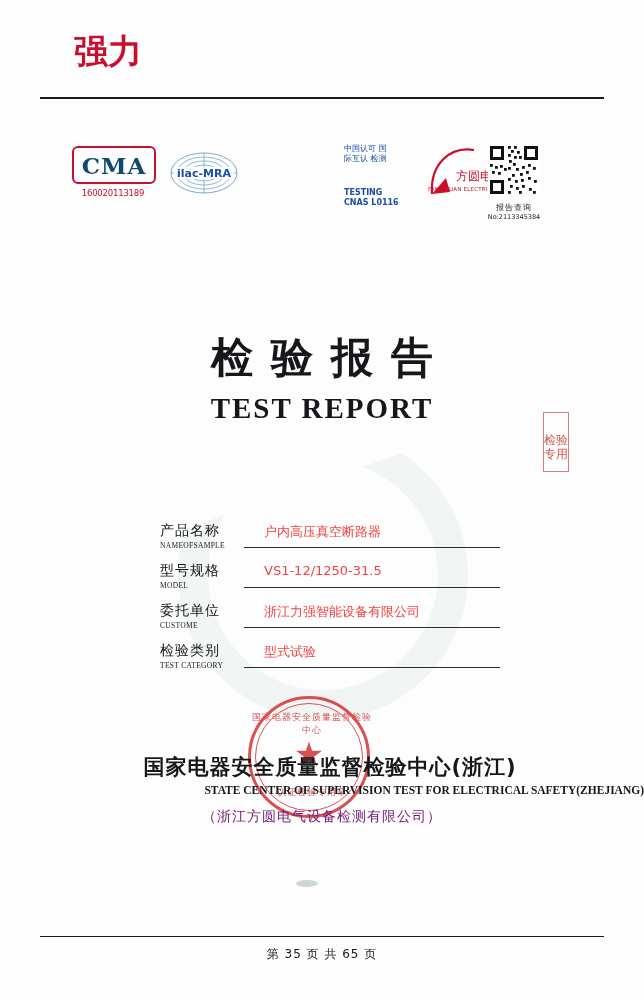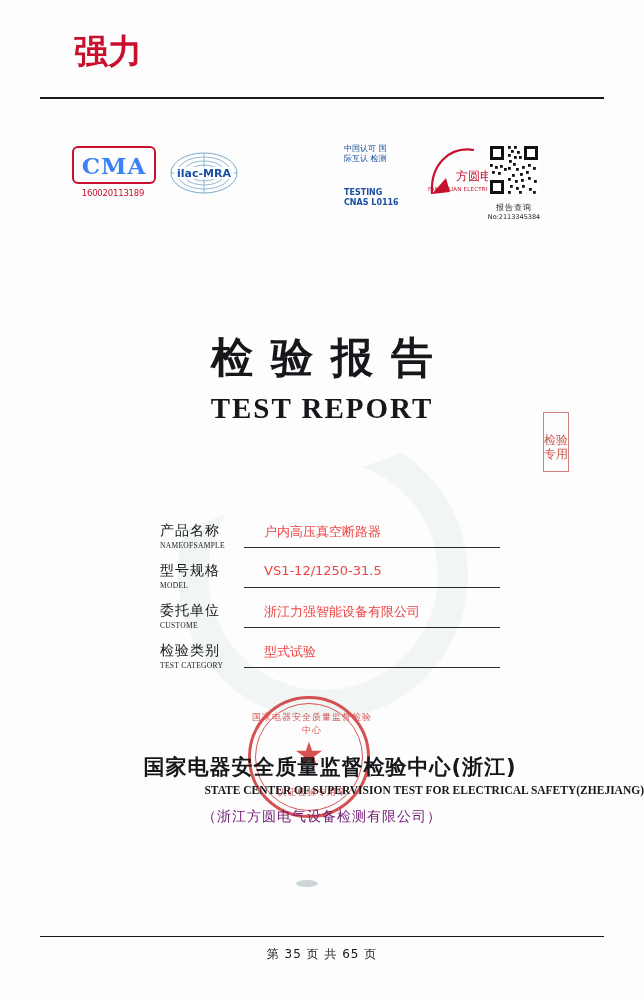--- a/index.html
+++ b/index.html
@@ -71,21 +71,21 @@
     left: 0px;
     top: 6px;
     width: 82px;
     text-align: center;
   }
   .cma-box {
     width: 84px;
     height: 38px;
     border: 2.5px solid #c8102e;
     border-radius: 6px;
-    color: #3b82f6;
+    color: #0c4a6e;
     font-family: "DejaVu Serif", serif;
     font-weight: bold;
     font-size: 23px;
     line-height: 36px;
     letter-spacing: 1px;
     text-align: center;
     box-sizing: border-box;
   }
   .cma-num {
     margin-top: 4px;

